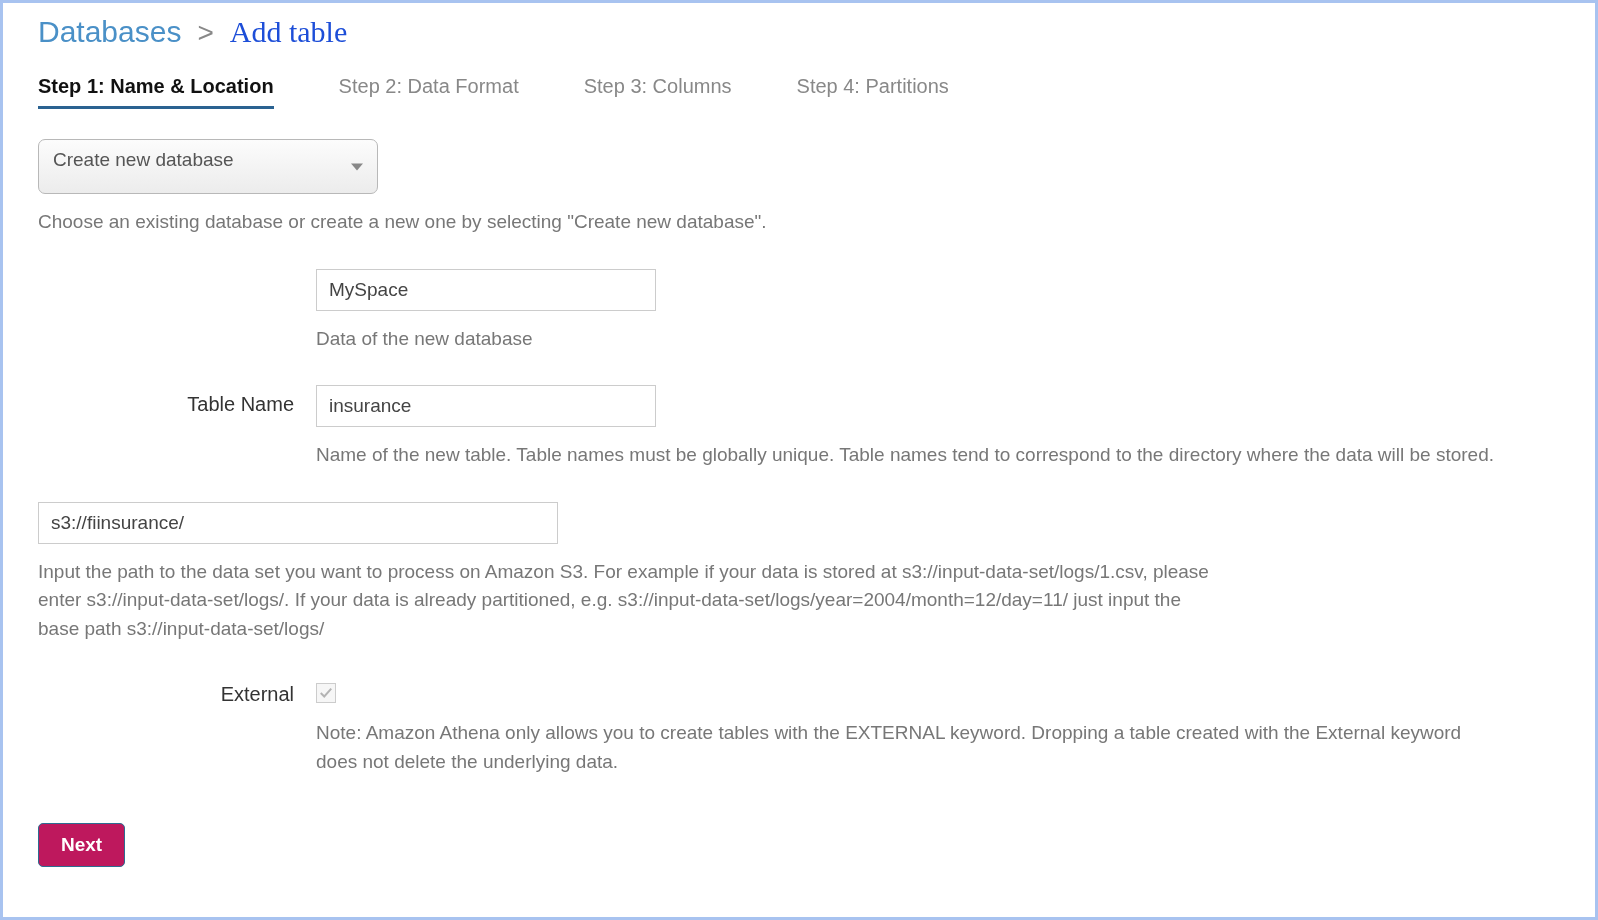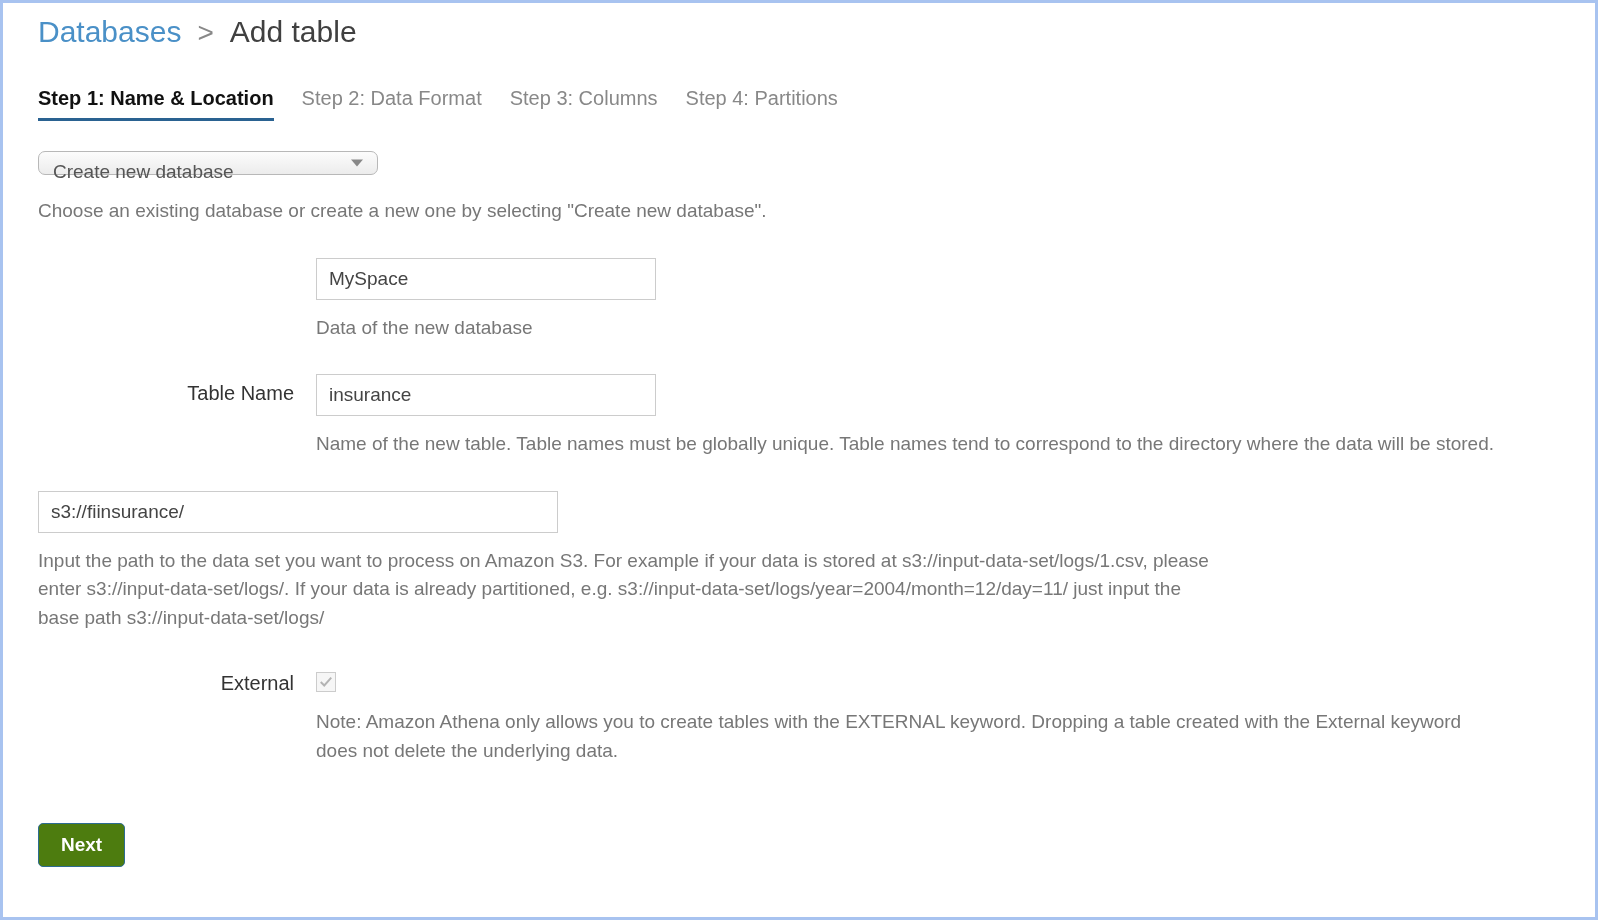--- a/index.html
+++ b/index.html
@@ -28,28 +28,29 @@
       color: #4a90c7;
       font-size: 30px;
       font-weight: 400;
       cursor: pointer;
     }
     .breadcrumb .sep {
       color: #888;
       font-size: 28px;
     }
     .breadcrumb .current {
-      color: #404040;
+      color: #1d4ed8;
       font-size: 30px;
       font-weight: 400;
+      font-family: Liberation Serif, serif;
     }
     .tabs {
       display: flex;
-      gap: 28px;
-      margin-top: 30px;
+      gap: 65px;
+      margin-top: 18px;
       border-bottom: 1px solid transparent;
     }
     .tab {
       padding: 8px 0;
       font-size: 20px;
       color: #888;
       cursor: pointer;
       border-bottom: 3px solid transparent;
       margin-bottom: -1px;
     }
@@ -75,21 +76,21 @@
       color: #333;
     }
     .form-field {
       flex: 1;
       max-width: 1180px;
     }
     .select-wrap {
       position: relative;
       display: inline-block;
       width: 340px;
-      height: 24px;
+      height: 55px;
       background: linear-gradient(to bottom, #fcfcfc, #ececec);
       border: 1px solid #b8b8b8;
       border-radius: 7px;
       cursor: pointer;
       line-height: 40px;
       padding-left: 14px;
       font-size: 19px;
       color: #555;
     }
     .select-wrap .chev {
@@ -127,21 +128,21 @@
       align-items: center;
       justify-content: center;
       margin-top: 8px;
       opacity: .75;
     }
     .checkbox svg { width: 14px; height: 14px; }
     .next-btn {
       position: absolute;
       left: 35px;
       bottom: 50px;
-      background: #4d7c0f;
+      background: #be185d;
       color: #fff;
       border: 1px solid #2d6c91;
       border-radius: 5px;
       padding: 10px 22px;
       font-size: 19px;
       font-weight: 700;
       cursor: pointer;
     }
   </style>
 </head>

